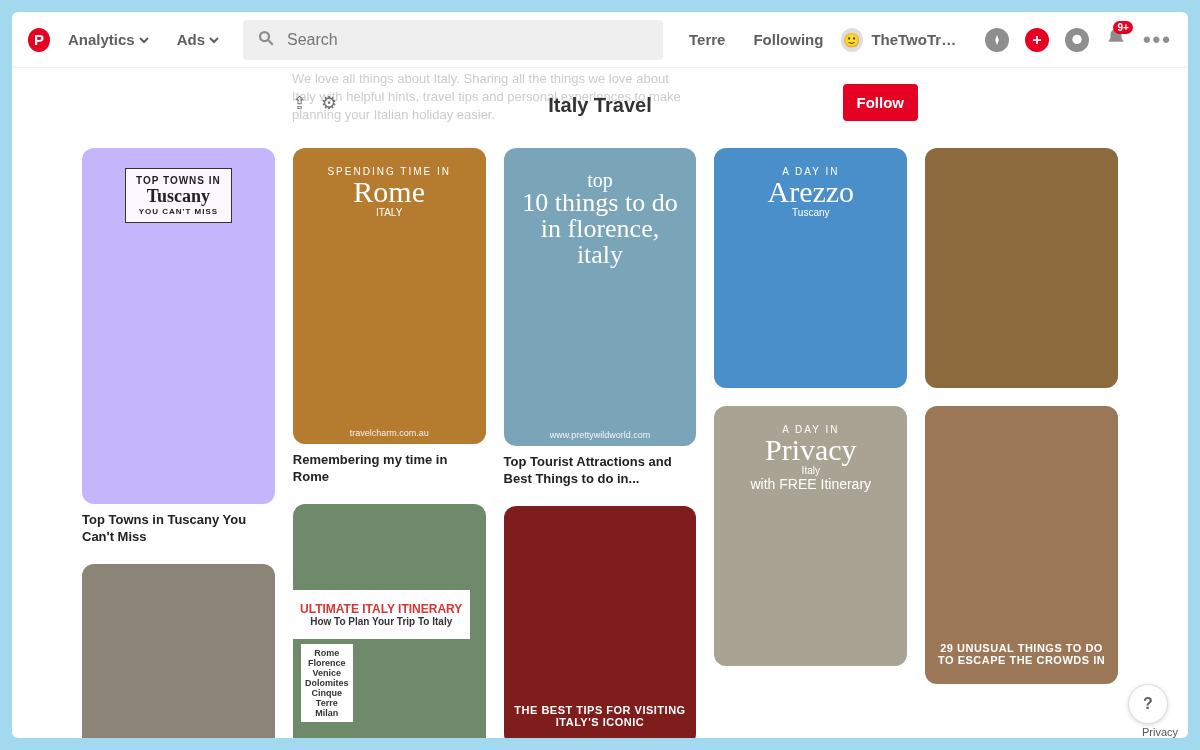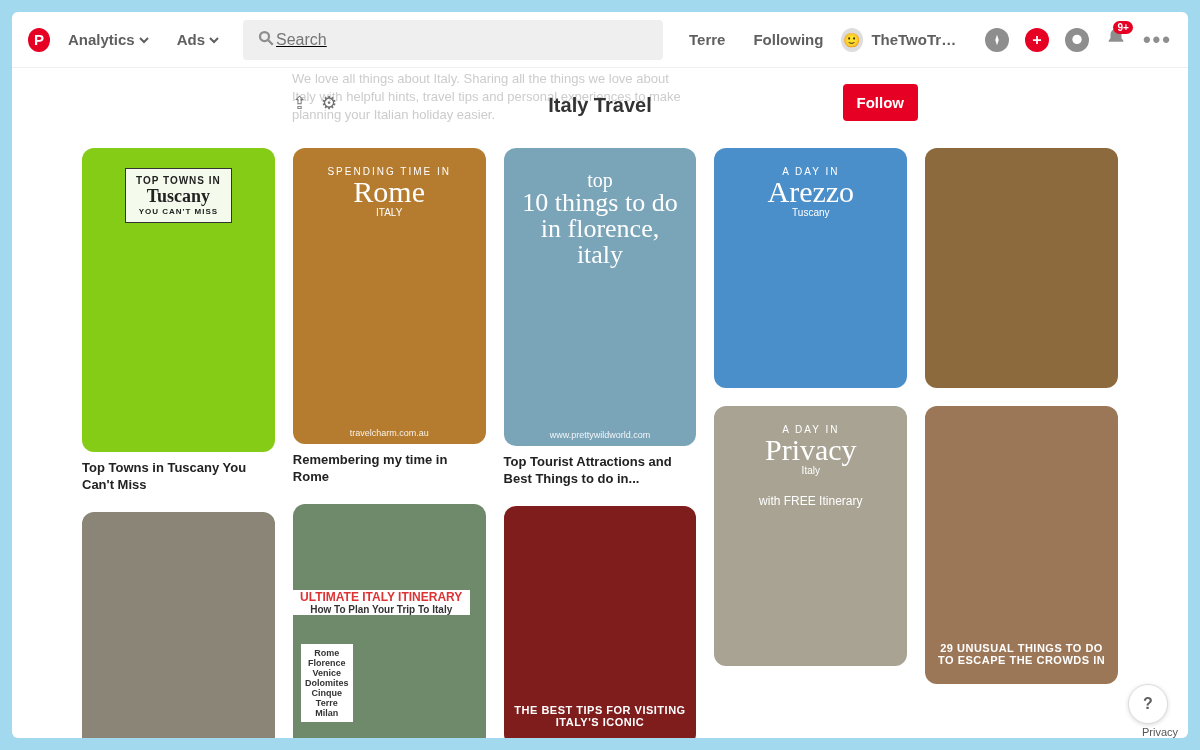--- a/index.html
+++ b/index.html
@@ -4,21 +4,21 @@
 <style>
   * { box-sizing: border-box; margin: 0; padding: 0; }
   body { font-family: -apple-system, Helvetica, Arial, sans-serif; background: #a2d9ef; width:1200px; height:750px; overflow:hidden; }
   .frame { background:#fff; margin:12px; width:1176px; height:726px; border-radius:6px; overflow:hidden; position:relative; }
   
   .hdr { height:56px; display:flex; align-items:center; padding:0 16px; border-bottom:1px solid #efefef; gap:8px; }
   .logo { width:24px; height:24px; background:#e60023; border-radius:50%; display:flex; align-items:center;justify-content:center;color:#fff;font-weight:700;font-size:15px;}
   .navlink { color:#5f5f5f; font-weight:600; font-size:15px; display:flex; align-items:center; gap:4px; padding:8px 10px; cursor:pointer;}
   .chev { width:10px; height:10px; display:inline-block;}
   .chev svg{display:block;}
-  .search { flex:0 0 420px; background:#efefef; height:40px; border-radius:4px; display:flex; align-items:center; padding:0 14px; gap:1px; margin-left:6px;text-decoration:underline;}
+  .search { flex:0 0 420px; background:#efefef; height:40px; border-radius:4px; display:flex; align-items:center; padding:0 14px; gap:12px; margin-left:6px;}
   .search input { border:none; background:transparent; outline:none; font-size:16px; width:100%; color:#333;}
   .spacer { flex:1; }
   .iconcirc { width:24px; height:24px; border-radius:50%; background:#8e8e8e; display:flex; align-items:center; justify-content:center; color:#fff; cursor:pointer;}
   .iconcirc.red{ background:#e60023;}
   .bell { position:relative; }
   .badge { position:absolute; top:-6px; right:-6px; background:#e60023;color:#fff;font-size:10px;border-radius:10px;padding:1px 4px;font-weight:700;}
   .avatar { width:24px;height:24px;border-radius:50%;background:#ddd;display:flex;align-items:center;justify-content:center;font-size:14px;}
   .uname { color:#5f5f5f; font-weight:600; font-size:15px; max-width:100px; white-space:nowrap; overflow:hidden; text-overflow:ellipsis; margin-right:8px;}
   .hicons { display:flex; align-items:center; gap:16px; margin-left:8px;}
   .dots { color:#8e8e8e; font-size:22px; font-weight:700; letter-spacing:2px; cursor:pointer;}
@@ -110,21 +110,21 @@
     <div class="miniicons">
       <span>⇪</span>
       <span>⚙</span>
     </div>
     <div class="board-title">Italy Travel</div>
     <button class="follow">Follow</button>
   </div>
 
   <div class="grid" id="grid">
       <div class="pin">
-        <div class="thumb" style="height: 304px; background: #84cc16;">
+        <div class="thumb" style="height: 356px; background: #c4b5fd;">
           <div class="overlay" style="position: absolute; top: 20px;">
             <div style="font-size:10px;letter-spacing:1px">TOP TOWNS IN</div>
             <div style="font-size:18px;font-family:cursive">Tuscany</div>
             <div style="font-size:8px;letter-spacing:1px">YOU CAN'T MISS</div>
           </div>
         </div>
         <div class="caption">Top Towns in Tuscany You Can't Miss</div>
       </div>
       <div class="pin">
         <div class="thumb" style="height: 340px; background: rgb(138, 133, 119);"></div>
@@ -135,21 +135,21 @@
             <div style="font-size:10px;letter-spacing:2px">SPENDING TIME IN</div>
             <div class="cursiv">Rome</div>
             <div style="font-size:10px">ITALY</div>
           </div>
           <div style="position: absolute; bottom: 6px; width: 100%; font-size: 9px; opacity: 0.9;">travelcharm.com.au</div>
         </div>
         <div class="caption">Remembering my time in Rome</div>
       </div>
       <div class="pin">
         <div class="thumb" style="height: 330px; background: rgb(111, 138, 106);">
-          <div style="position: absolute; top: 86px; left: 0px; right: 16px; background: rgb(255, 255, 255); color: rgb(221, 51, 51); padding: 0 2px; font-weight: 700; font-size: 12px;">ULTIMATE ITALY ITINERARY<div style="color:#333;font-size:10px;font-weight:600">How To Plan Your Trip To Italy</div></div>
+          <div style="position: absolute; top: 86px; left: 0px; right: 16px; background: rgb(255, 255, 255); color: rgb(221, 51, 51); padding: 12px 2px; font-weight: 700; font-size: 12px;">ULTIMATE ITALY ITINERARY<div style="color:#333;font-size:10px;font-weight:600">How To Plan Your Trip To Italy</div></div>
           <div style="position: absolute; left: 8px; top: 140px; width: 52px; background: rgb(255, 255, 255); color: rgb(51, 51, 51); font-size: 9px; font-weight: 700; padding: 4px 0px; white-space: pre-line;">Rome
 Florence
 Venice
 Dolomites
 Cinque
 Terre
 Milan</div>
         </div>
       </div>
       <div class="pin">
@@ -177,21 +177,21 @@
             <div style="font-size:10px">Tuscany</div>
           </div>
         </div>
       </div>
       <div class="pin">
         <div class="thumb" style="height: 260px; background: rgb(168, 163, 147);">
           <div style="position: absolute; top: 18px; width: 100%;">
             <div style="font-size:10px;letter-spacing:2px">A DAY IN</div>
             <div class="cursiv">Privacy</div>
             <div style="font-size:10px">Italy</div>
-            <div style="font-size:12px;margin-top:18px">with FREE Itinerary</div>
+            <div style="font-size:14px;margin-top:0">with FREE Itinerary</div>
           </div>
         </div>
       </div>
       <div class="pin">
         <div class="thumb" style="height: 240px; background: rgb(140, 106, 61);"></div>
       </div>
       <div class="pin">
         <div class="thumb" style="height: 278px; background: rgb(156, 119, 87);">
           <div style="position: absolute; bottom: 18px; left: 10px; right: 10px; font-size: 11px; font-weight: 600; letter-spacing: 0.5px;">29 UNUSUAL THINGS TO DO TO ESCAPE THE CROWDS IN</div>
         </div>

